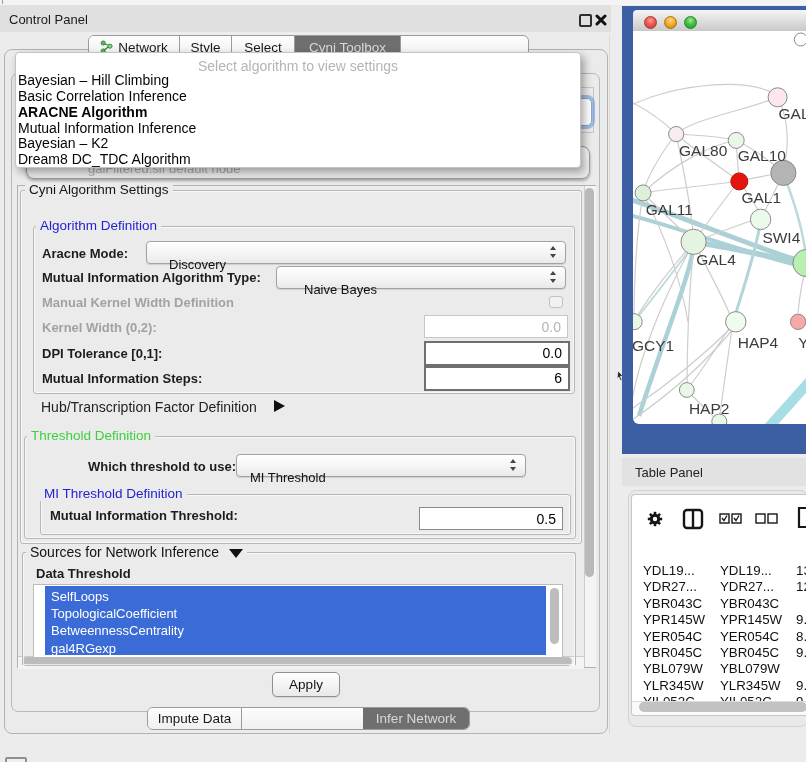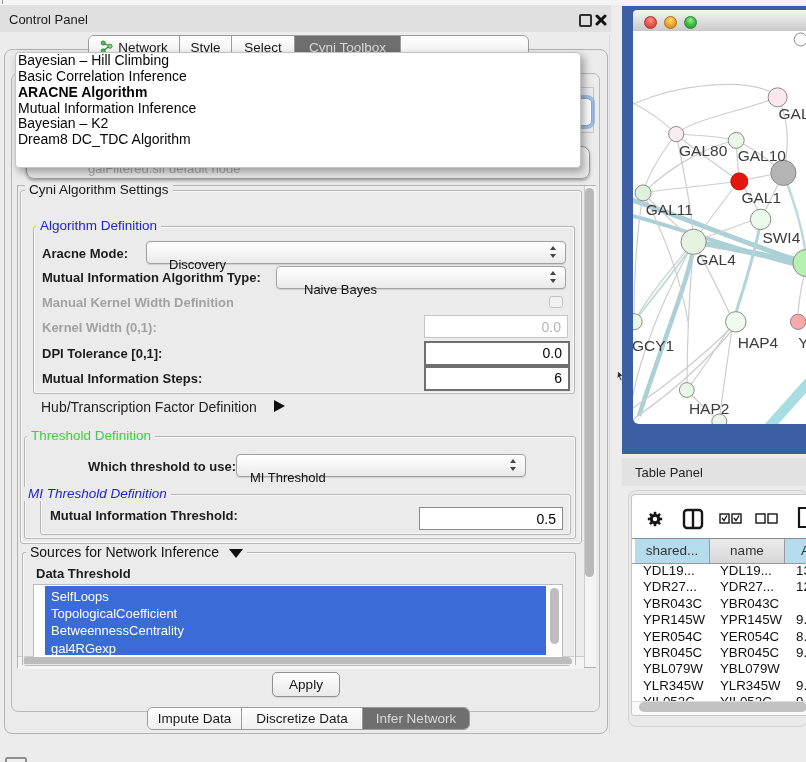--- a/index.html
+++ b/index.html
@@ -94,21 +94,21 @@
   <span class="spin" style="left:403px;top:3px;height:15px;"></span>
 </div>
 <div class="abs lbl bold" style="left:42px;top:270px;">Mutual Information Algorithm Type:</div>
 <div class="combo" style="left:276px;top:266px;width:288px;height:21px;">
   <span class="ctext" style="left:27px;">Naive Bayes</span>
   <span class="spin" style="left:273px;top:3px;height:15px;"></span>
 </div>
 <div class="abs lbl bold dis" style="left:42px;top:295px;">Manual Kernel Width Definition</div>
 <div class="abs" style="left:549px;top:296px;width:12px;height:10px;border:1px solid #c2c2c2;border-radius:3px;background:#f1f1f1;"></div>
 
-<div class="abs lbl bold dis" style="left:42px;top:320px;">Kernel Width (0,1):</div>
+<div class="abs lbl bold dis" style="left:42px;top:320px;">Kernel Width (0,2):</div>
 <div class="tfield" style="left:424px;top:315px;width:142px;height:21px;border:1px solid #c6c6c6;">
   <span class="val" style="color:#b5b5b5;">0.0</span>
   </div>
 
 <div class="abs lbl bold" style="left:42px;top:346px;">DPI Tolerance [0,1]:</div>
 <div class="tfield" style="left:424px;top:341px;width:142px;height:21px;border:2px solid #6f6f6f;">
   <span class="val" style="color:#000;top:2px;">0.0</span>
   </div>
 
 <div class="abs lbl bold" style="left:42px;top:371px;">Mutual Information Steps:</div>
@@ -122,21 +122,21 @@
 <div class="grp" style="left:24px;top:436px;width:550px;height:101px;"></div>
 <div class="grpTitle greenT" style="left:27px;top:429px;">Threshold Definition</div>
 
 <div class="abs lbl bold" style="left:88px;top:459px;">Which threshold to use:</div>
 <div class="combo" style="left:236px;top:454px;width:288px;height:21px;">
   <span class="ctext" style="left:13px;">MI Threshold</span>
   <span class="spin" style="left:273px;top:3px;height:15px;"></span>
 </div>
 
 <div class="grp" style="left:40px;top:494px;width:529px;height:39px;"></div>
-<div class="grpTitle blueT" style="left:24px;top:487px;font-style:italic;">MI Threshold Definition</div>
+<div class="grpTitle blueT" style="left:40px;top:487px;">MI Threshold Definition</div>
 
 <div class="abs lbl bold" style="left:50px;top:508px;">Mutual Information Threshold:</div>
 <div class="tfield" style="left:419px;top:507px;width:142px;height:21px;border:1px solid #8a8a8a;">
   <span class="val" style="color:#000;">0.5</span>
   </div>
 
 <div class="grp" style="left:22px;top:552px;width:552px;height:112px;border-bottom:none;border-radius:3px 3px 0 0;"></div>
 <div class="grpTitle" style="left:26px;top:545px;color:#141414;font-size:14px;">Sources for Network Inference
   <span style="display:inline-block;width:0;height:0;border-left:7px solid transparent;border-right:7px solid transparent;border-top:9px solid #111;vertical-align:middle;margin-left:6px;"></span>
 </div>
@@ -145,21 +145,20 @@
 <div class="abs" style="left:33px;top:584px;width:528px;height:72px;background:#fff;border:1px solid #bbb;"></div>
 <div class="abs" style="left:45px;top:586px;width:501px;height:69px;background:#3a6bd7;"></div>
 <div class="abs" style="left:51px;top:588px;font-size:13px;color:#fff;line-height:17.2px;">SelfLoops<br>TopologicalCoefficient<br>BetweennessCentrality<br>gal4RGexp</div>
 <div class="abs" style="left:550px;top:588px;width:9px;height:56px;background:#bdbdbd;border-radius:5px;"></div>
 
 <div class="abs" style="left:272px;top:672px;width:66px;height:23px;border:1px solid #909090;border-radius:5px;background:linear-gradient(#ffffff,#e9e9e9);box-shadow:0 1px 1px rgba(0,0,0,.1);
      display:flex;align-items:center;justify-content:center;font-size:13.5px;color:#141414;">Apply</div>
 
 <div class="abs" style="left:147px;top:707px;width:321px;height:21px;border-radius:6px;border:1px solid #9b9b9b;background:linear-gradient(#fdfdfd,#f0f0f0);overflow:hidden;">
   <div class="tab" style="left:0;width:94px;">Impute Data</div>
-  <div class="tab" style="left:94px;width:121px;">Discretize Data</div>
   <div class="tab tabSel" style="left:215px;width:106px;border-right:none;">Infer Network</div>
 </div>
 
 <div class="abs" style="left:5px;top:757px;width:18px;height:16px;border:2px solid #8f8f8f;border-radius:2px;background:#efefef;"></div>
 
 <svg class="abs" style="left:616px;top:371px;" width="8" height="10" viewBox="0 0 8 10">
   <path d="M2 0 L7 5 L4.3 5.3 L6 9 L4.6 9.7 L2.9 6 L1 7.8 Z" fill="#2a2a2a" stroke="#fff" stroke-width="0.6"></path>
 </svg>
 <div class="abs" style="left:609px;top:35px;width:1px;height:699px;background:#dadada;"></div>
 
@@ -278,25 +277,20 @@
       <rect x="100" y="19" width="9" height="9"></rect>
       <path d="M90 23 l2 2.5 3-5" stroke-width="1.3"></path>
       <path d="M102 23 l2 2.5 3-5" stroke-width="1.3"></path>
       <rect x="124" y="19" width="9" height="9"></rect>
       <rect x="136" y="19" width="9" height="9"></rect>
     </g>
 
     <path d="M167 13 h10 l5 5 v14 h-15 z" fill="none" stroke="#161616" stroke-width="2.2"></path>
   </svg>
 
-  <div class="abs" style="left:0;top:43px;width:175px;height:24px;border-top:1.5px solid #8a8a8a;border-bottom:1px solid #999;">
-    <div class="abs" style="left:3px;top:0;width:75px;height:100%;background:#b5dcec;border-right:1px solid #9a9a9a;box-sizing:border-box;text-align:center;font-size:13.5px;color:#333;line-height:23px;">shared...</div>
-    <div class="abs" style="left:78px;top:0;width:75px;height:100%;background:linear-gradient(#ececec,#d6d6d6);border-right:1px solid #9a9a9a;box-sizing:border-box;text-align:center;font-size:13.5px;color:#333;line-height:23px;">name</div>
-    <div class="abs" style="left:153px;top:0;width:22px;height:100%;background:#b5dcec;font-size:13.5px;color:#333;line-height:23px;padding-left:16px;">A</div>
-  </div>
 
   <div class="abs" style="left:0;top:68px;width:175px;font-size:13.3px;color:#111;line-height:16.4px;">
     <div class="trow">
         <span class="c1">YDL19...</span>
         <span class="c2">YDL19...</span>
         <span class="c3">13</span>
       </div>
     <div class="trow">
         <span class="c1">YDR27...</span>
         <span class="c2">YDR27...</span>
@@ -337,20 +331,21 @@
         <span class="c2">YIL052C</span>
         <span class="c3">9.</span>
       </div>
   </div>
 
   <div class="abs" style="left:0;top:206px;width:175px;height:14px;background:#fafafa;border-top:1px solid #ddd;"></div>
   <div class="abs" style="left:7px;top:207px;width:168px;height:10px;background:#c2c2c2;border-radius:5px;"></div>
 </div>
 
 <div class="popup" style="left:15px;top:52px;width:564px;height:114px;overflow:hidden;border-radius:4px;">
+  <div style="text-align:center;font-size:14px;color:#b4b4b4;padding-top:5px;height:15px;">Select algorithm to view settings</div>
   <div style="font-size:14px;color:#050505;line-height:15.84px;padding-left:2px;">
     Bayesian – Hill Climbing<br>
     Basic Correlation Inference<br>
     <b>ARACNE Algorithm</b><br>
     Mutual Information Inference<br>
     Bayesian – K2<br>
     Dream8 DC_TDC Algorithm
   </div>
 </div>
 

